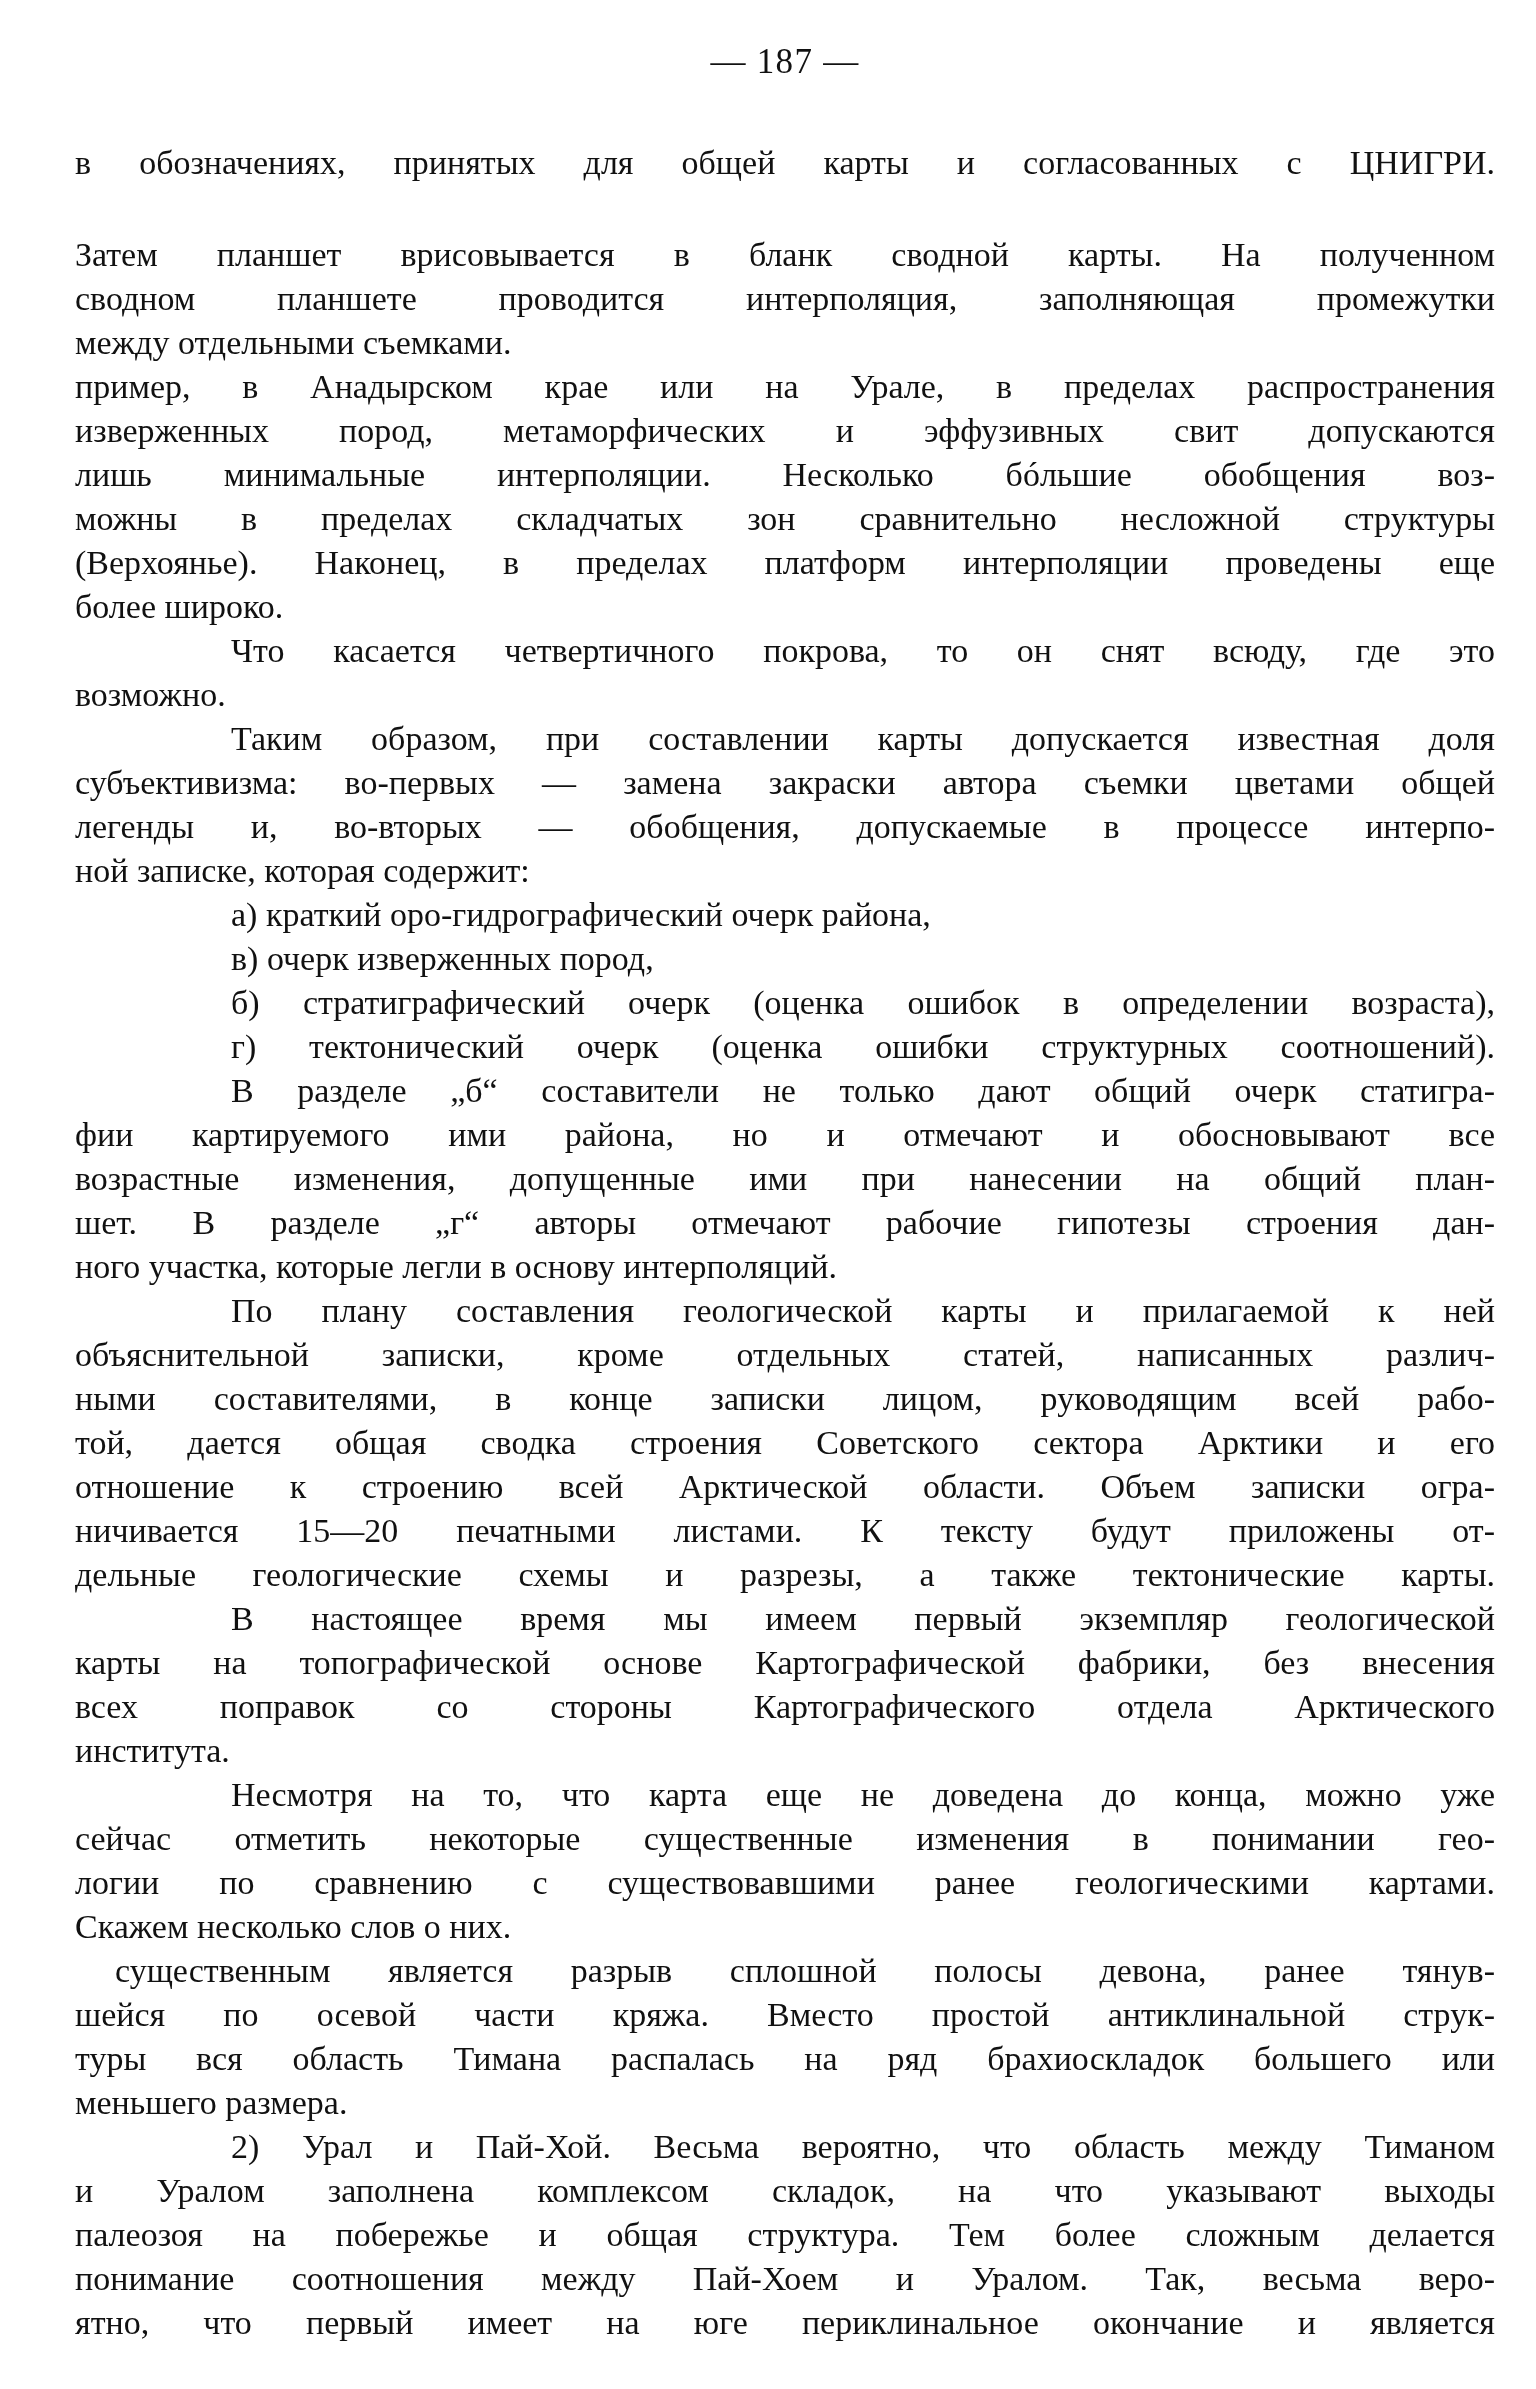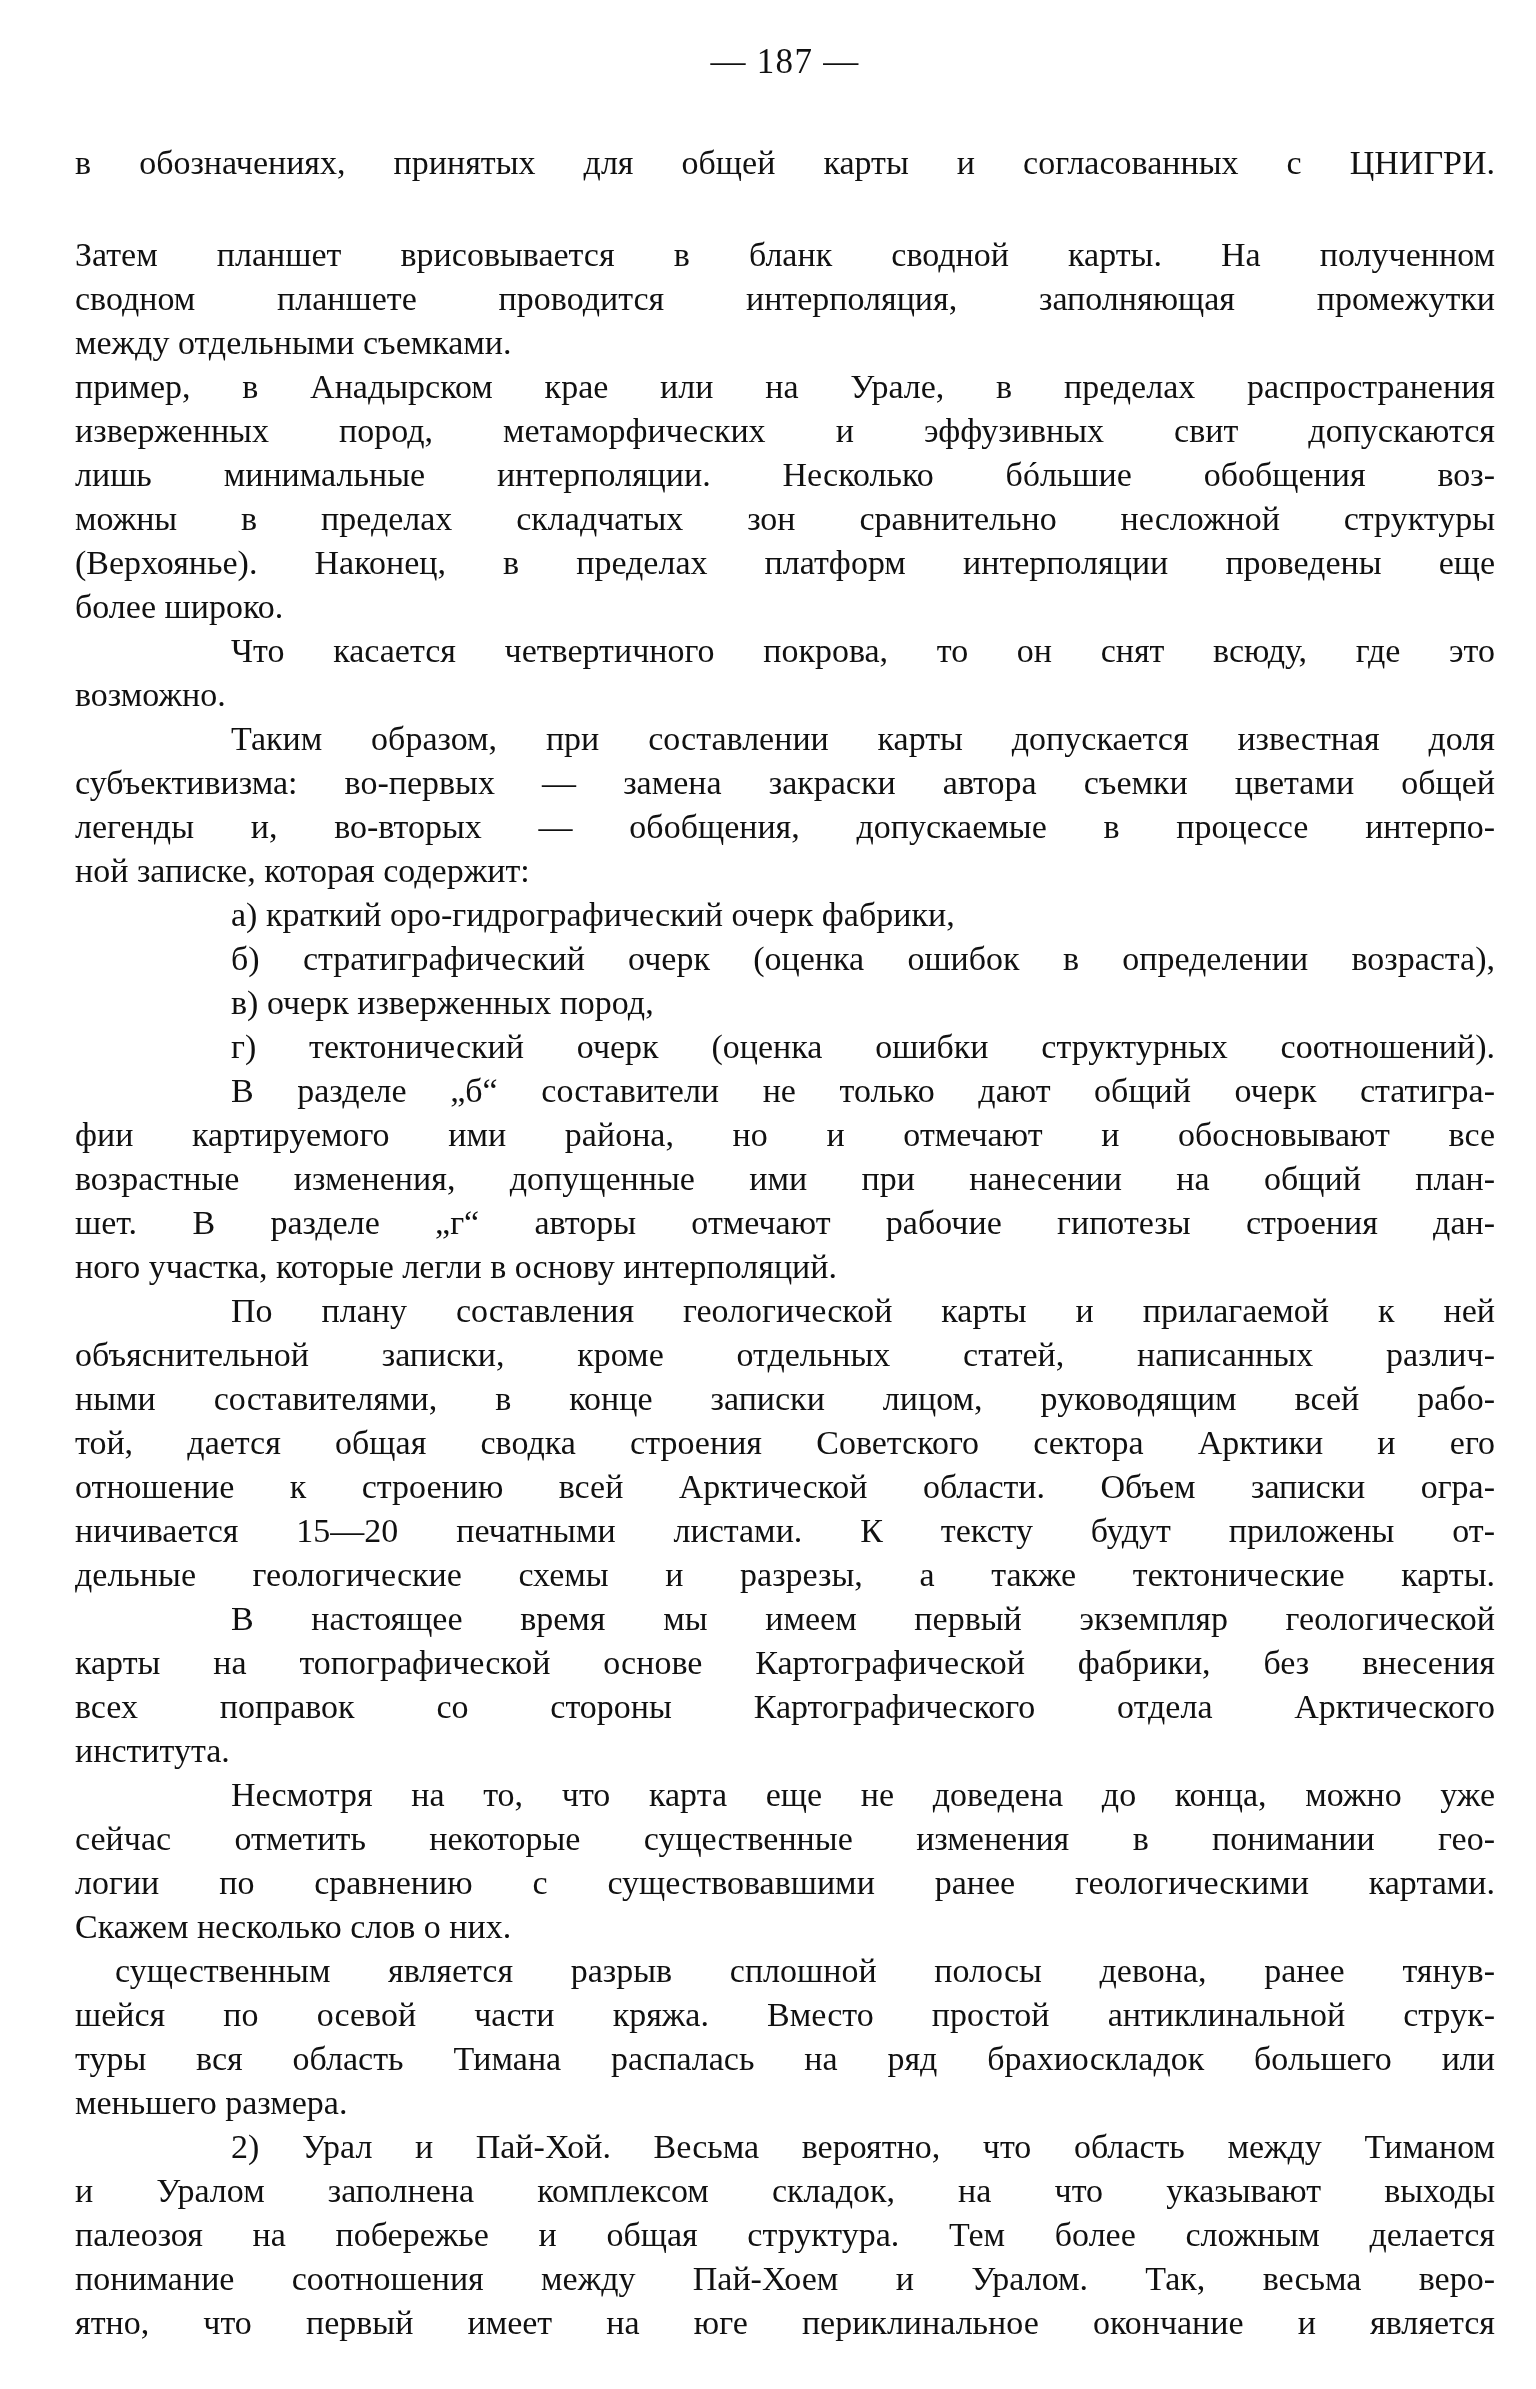--- a/index.html
+++ b/index.html
@@ -39,23 +39,23 @@
       <span class="line" style="display: block;">лишь минимальные интерполяции. Несколько бóльшие обобщения воз-</span>
       <span class="line" style="display: block;">можны в пределах складчатых зон сравнительно несложной структуры</span>
       <span class="line" style="display: block;">(Верхоянье). Наконец, в пределах платформ интерполяции проведены еще</span>
       <span class="line last" style="display: block;">более широко.</span>
       <span class="line indent" style="display: block;">Что касается четвертичного покрова, то он снят всюду, где это</span>
       <span class="line last" style="display: block;">возможно.</span>
       <span class="line indent" style="display: block;">Таким образом, при составлении карты допускается известная доля</span>
       <span class="line" style="display: block;">субъективизма: во-первых — замена закраски автора съемки цветами общей</span>
       <span class="line" style="display: block;">легенды и, во-вторых — обобщения, допускаемые в процессе интерпо-</span>
       <span class="line last" style="display: block;">ной записке, которая содержит:</span>
-      <span class="line indent last" style="display: block;">а) краткий оро-гидрографический очерк фабрики,</span>
+      <span class="line indent last" style="display: block;">а) краткий оро-гидрографический очерк района,</span>
+      <span class="line indent last" style="display: block;">в) очерк изверженных пород,</span>
       <span class="line indent" style="display: block;">б) стратиграфический очерк (оценка ошибок в определении возраста),</span>
-      <span class="line indent last" style="display: block;">в) очерк изверженных пород,</span>
       <span class="line indent" style="display: block;">г) тектонический очерк (оценка ошибки структурных соотношений).</span>
       <span class="line indent" style="display: block;">В разделе „б“ составители не только дают общий очерк статигра-</span>
       <span class="line" style="display: block;">фии картируемого ими района, но и отмечают и обосновывают все</span>
       <span class="line" style="display: block;">возрастные изменения, допущенные ими при нанесении на общий план-</span>
       <span class="line" style="display: block;">шет. В разделе „г“ авторы отмечают рабочие гипотезы строения дан-</span>
       <span class="line last" style="display: block;">ного участка, которые легли в основу интерполяций.</span>
       <span class="line indent" style="display: block;">По плану составления геологической карты и прилагаемой к ней</span>
       <span class="line" style="display: block;">объяснительной записки, кроме отдельных статей, написанных различ-</span>
       <span class="line" style="display: block;">ными составителями, в конце записки лицом, руководящим всей рабо-</span>
       <span class="line" style="display: block;">той, дается общая сводка строения Советского сектора Арктики и его</span>

